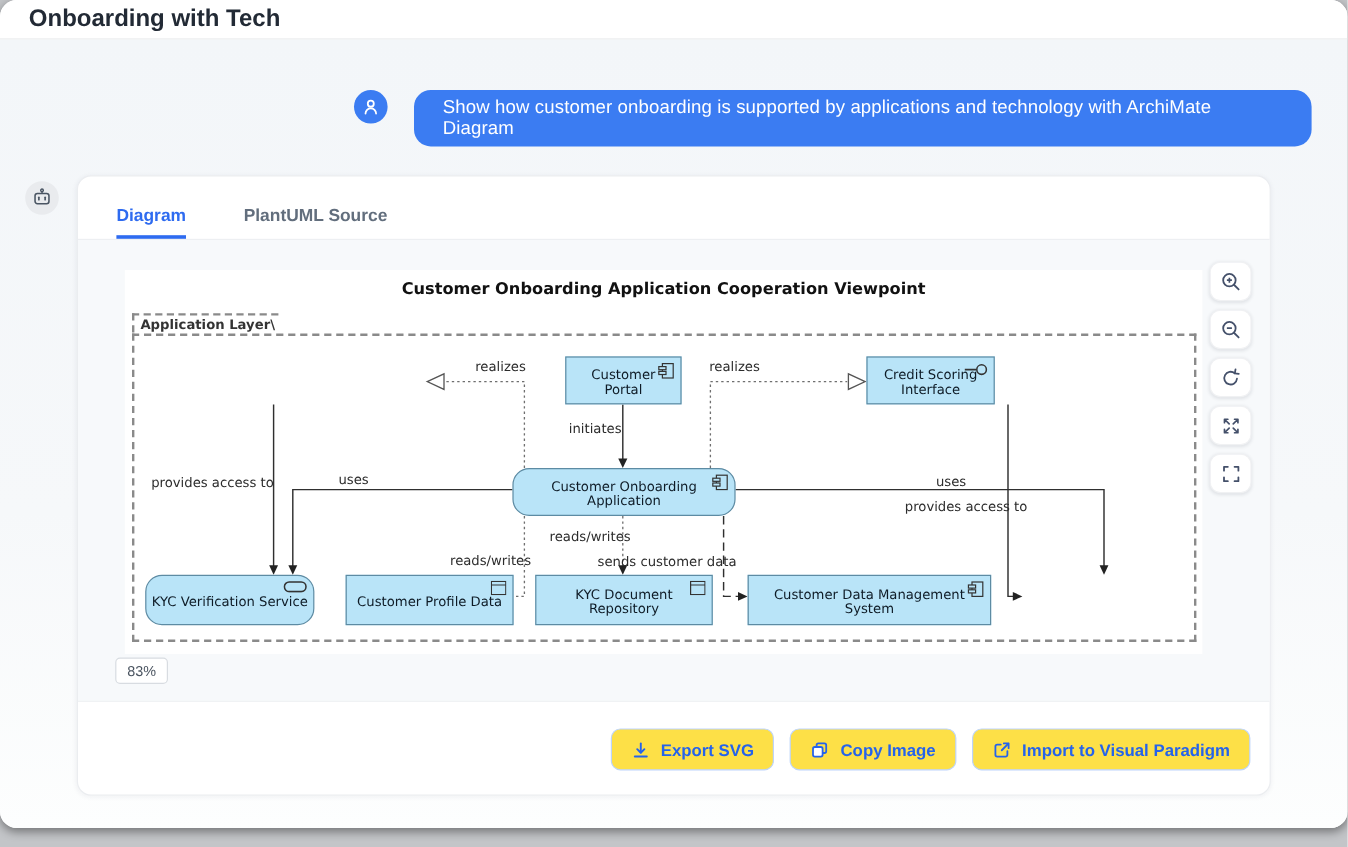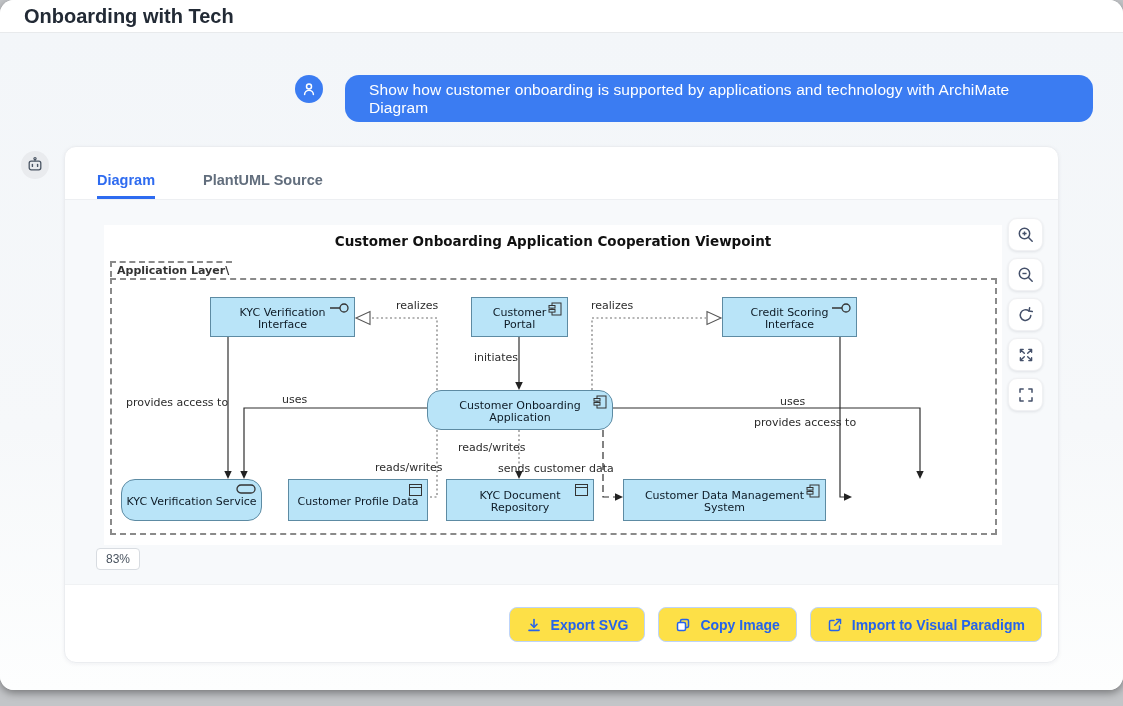--- a/index.html
+++ b/index.html
@@ -155,36 +155,29 @@
           <span class="elabel" style="left:487px; top:74px;">realizes</span>
           <span class="elabel" style="left:334px; top:126px; width:80px; text-align:right;">initiates</span>
           <span class="elabel" style="left:178px; top:168px;">uses</span>
           <span class="elabel" style="left:22px; top:171px; width:101px; text-align:right;">provides access to</span>
           <span class="elabel" style="left:676px; top:170px;">uses</span>
           <span class="elabel" style="left:650px; top:191px; width:85px; text-align:right;">provides access to</span>
           <span class="elabel" style="left:271px; top:236px; width:60px; text-align:right;">reads/writes</span>
           <span class="elabel" style="left:354px; top:216px; width:61px; text-align:right;">reads/writes</span>
           <span class="elabel" style="left:394px; top:237px; width:105px; text-align:right;">sends customer data</span>
 
-          <div class="node" style="left:106px; top:72px; width:145px; height:40px;">
-            <span>KYC Verification Interface</span>
-            <svg class="nicon" width="20" height="12" viewBox="0 0 20 12">
-              <line x1="1" y1="6" x2="11" y2="6" stroke="#333" stroke-width="1.5"></line>
-              <circle cx="15" cy="6" r="4" fill="#b9e4f8" stroke="#333" stroke-width="1.3"></circle>
-            </svg>
-          </div>
           <div class="node" style="left:367px; top:72px; width:97px; height:40px;">
             <span>Customer Portal</span>
             <svg class="nicon" width="14" height="14" viewBox="0 0 14 14">
               <rect x="4" y="1" width="9" height="12" fill="#b9e4f8" stroke="#333"></rect>
               <rect x="1" y="3.5" width="6" height="2.6" fill="#b9e4f8" stroke="#333"></rect>
               <rect x="1" y="7.5" width="6" height="2.6" fill="#b9e4f8" stroke="#333"></rect>
             </svg>
           </div>
-          <div class="node" style="left:618px; top:72px; width:135px; height:40px;">
+          <div class="node" style="left:618px; top:72px; width:107px; height:40px;">
             <span>Credit Scoring Interface</span>
             <svg class="nicon" width="20" height="12" viewBox="0 0 20 12">
               <line x1="1" y1="6" x2="11" y2="6" stroke="#333" stroke-width="1.5"></line>
               <circle cx="15" cy="6" r="4" fill="#b9e4f8" stroke="#333" stroke-width="1.3"></circle>
             </svg>
           </div>
           <div class="node" style="left:323px; top:165px; width:186px; height:40px;border-radius:14px;">
             <span>Customer Onboarding Application</span>
             <svg class="nicon" width="14" height="14" viewBox="0 0 14 14">
               <rect x="4" y="1" width="9" height="12" fill="#b9e4f8" stroke="#333"></rect>

